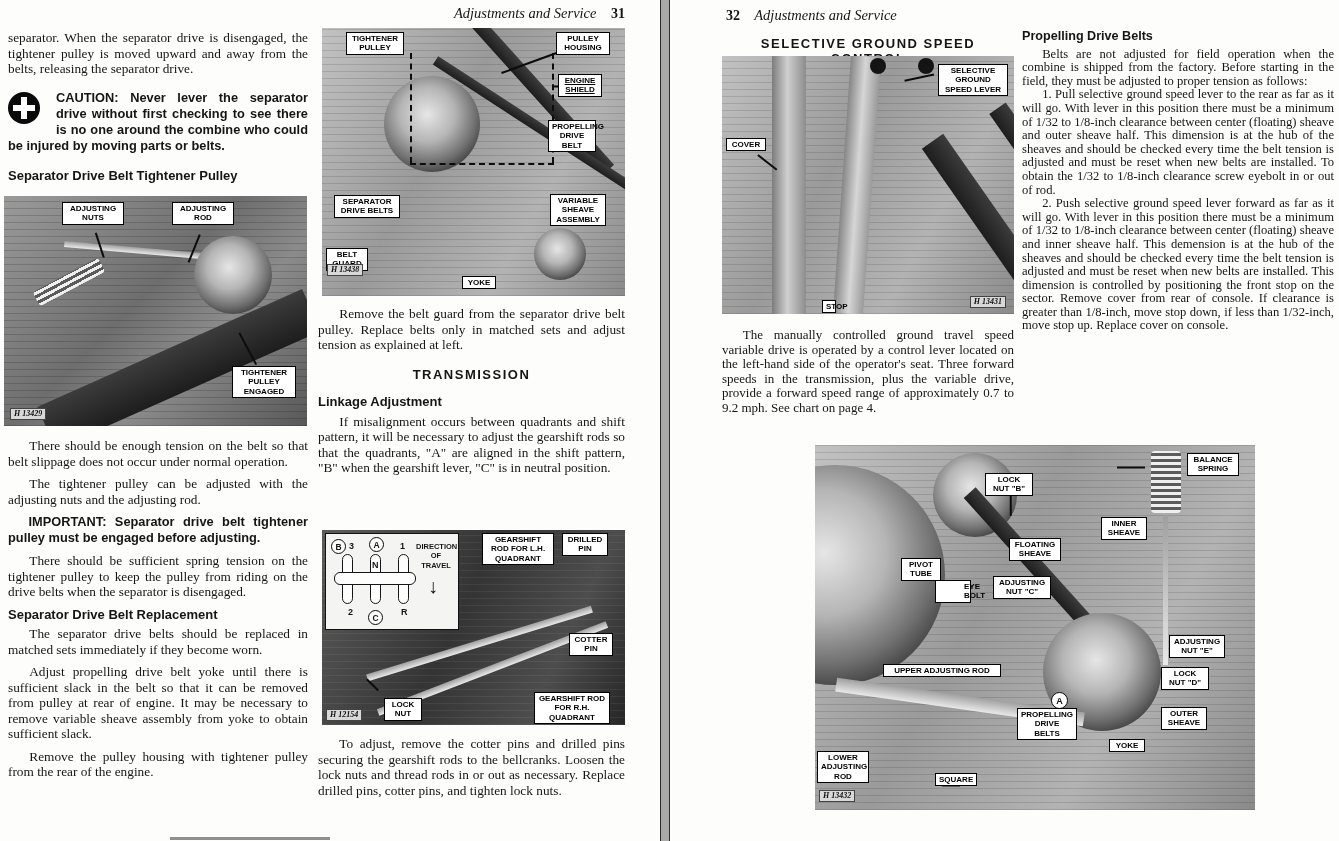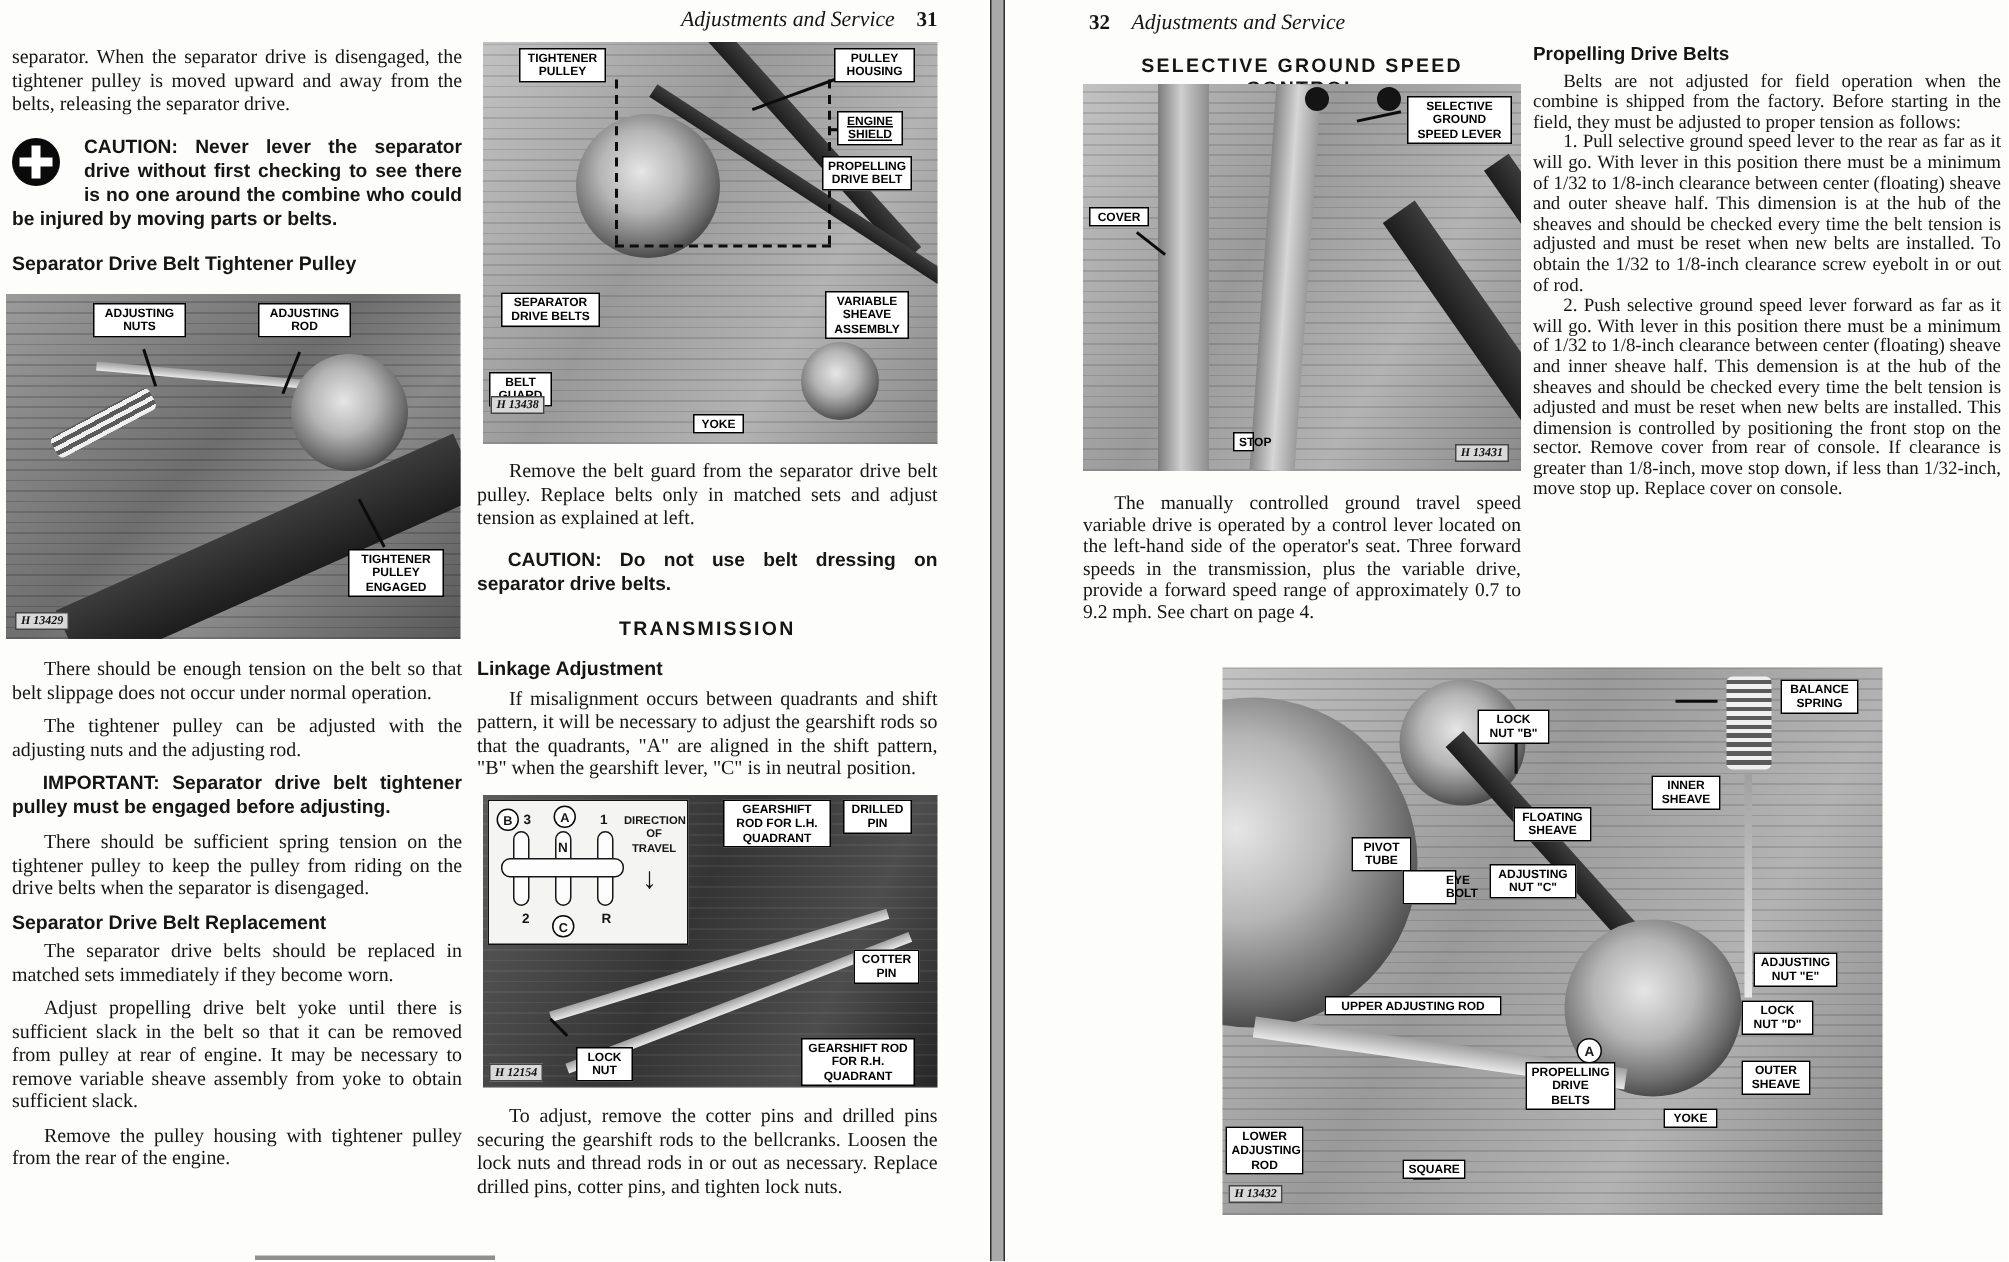--- a/index.html
+++ b/index.html
@@ -111,31 +111,30 @@
     <div class="shape belt" style="left:95px;top:90px;width:230px;height:10px;transform:rotate(33deg);"></div>
     <div class="shape pulley" style="left:212px;top:200px;width:52px;height:52px;"></div>
     <div class="dashv" style="left:88px;top:25px;height:110px;"></div>
     <div class="dashv" style="left:230px;top:25px;height:110px;"></div>
     <div class="dashh" style="left:88px;top:135px;width:144px;"></div>
     <div class="leader" style="left:258px;top:58px;width:26px;transform:rotate(180deg);"></div>
     <div class="leader" style="left:236px;top:24px;width:60px;transform:rotate(160deg);"></div>
     <div class="plabel" style="left:24px;top:4px;width:58px;">TIGHTENER PULLEY</div>
     <div class="plabel" style="left:234px;top:4px;width:54px;">PULLEY HOUSING</div>
     <div class="plabel" style="left:236px;top:46px;width:44px;text-decoration:underline;">ENGINE SHIELD</div>
-    <div class="plabel" style="left:226px;top:76px;width:60px;">PROPELLING DRIVE BELT</div>
+    <div class="plabel" style="left:226px;top:92px;width:48px;">PROPELLING DRIVE BELT</div>
     <div class="plabel" style="left:12px;top:167px;width:66px;">SEPARATOR DRIVE BELTS</div>
     <div class="plabel" style="left:4px;top:220px;width:42px;">BELT GUARD</div>
     <div class="plabel" style="left:228px;top:166px;width:56px;">VARIABLE SHEAVE ASSEMBLY</div>
     <div class="plabel" style="left:140px;top:248px;width:34px;">YOKE</div>
     <div class="pid" style="left:5px;bottom:20px;">H 13438</div>
   </div>
 
   <div class="abs bodycol" style="left:318px;top:306px;width:307px;">
     <p>Remove the belt guard from the separator drive belt pulley. Replace belts only in matched sets and adjust tension as explained at left.</p>
-    <p class="sans" style="font-size:12.8px;line-height:16px;margin-top:12px;">CAUTION: Do not use belt dressing on separator drive belts.</p>
     <div class="h-sans h-center" style="margin:14px 0 12px 0;">TRANSMISSION</div>
     <div class="h-sans">Linkage Adjustment</div>
     <p>If misalignment occurs between quadrants and shift pattern, it will be necessary to adjust the gearshift rods so that the quadrants, "A" are aligned in the shift pattern, "B" when the gearshift lever, "C" is in neutral position.</p>
   </div>
 
   <div class="photo dark" style="left:322px;top:530px;width:303px;height:195px;">
     <div class="shape rodline" style="left:40px;top:110px;width:235px;height:7px;transform:rotate(-17deg);"></div>
     <div class="shape rodline" style="left:48px;top:135px;width:245px;height:7px;transform:rotate(-21deg);"></div>
 
     <div class="inset" style="left:3px;top:3px;width:132px;height:95px;">
@@ -182,21 +181,21 @@
     <div class="shape" style="left:50px;top:0;width:34px;height:258px;background:linear-gradient(90deg,#7c7c7c,#cfcfcf 45%,#8d8d8d);"></div>
     <div class="shape" style="left:120px;top:0;width:30px;height:258px;background:linear-gradient(90deg,#868686,#d6d6d6 50%,#9a9a9a);transform:rotate(4deg);"></div>
     <div class="shape" style="left:148px;top:2px;width:16px;height:16px;border-radius:50%;background:#141414;"></div>
     <div class="shape" style="left:196px;top:2px;width:16px;height:16px;border-radius:50%;background:#141414;"></div>
     <div class="shape belt" style="left:170px;top:150px;width:190px;height:26px;transform:rotate(55deg);"></div>
     <div class="shape belt" style="left:235px;top:120px;width:190px;height:20px;transform:rotate(55deg);"></div>
     <div class="leader" style="left:212px;top:18px;width:30px;transform:rotate(168deg);"></div>
     <div class="leader" style="left:36px;top:98px;width:24px;transform:rotate(38deg);"></div>
     <div class="plabel" style="left:216px;top:8px;width:70px;">SELECTIVE GROUND SPEED LEVER</div>
     <div class="plabel" style="left:4px;top:82px;width:40px;">COVER</div>
-    <div class="plabel" style="left:100px;top:232px;width:14px;">STOP</div>
+    <div class="plabel" style="left:100px;top:244px;width:14px;">STOP</div>
     <div class="pid" style="right:8px;bottom:6px;">H 13431</div>
   </div>
 
   <div class="abs bodycol" style="left:722px;top:328px;width:292px;font-size:13px;line-height:14.5px;">
     <p>The manually controlled ground travel speed variable drive is operated by a control lever located on the left-hand side of the operator's seat. Three forward speeds in the transmission, plus the variable drive, provide a forward speed range of approximately 0.7 to 9.2 mph. See chart on page 4.</p>
   </div>
 
   <div class="abs bodycol" style="left:1022px;top:28px;width:312px;font-size:12.6px;line-height:13.6px;">
     <div class="h-sans" style="font-size:12.6px;">Propelling Drive Belts</div>
     <p style="margin-bottom:0;">Belts are not adjusted for field operation when the combine is shipped from the factory. Before starting in the field, they must be adjusted to proper tension as follows:</p>

